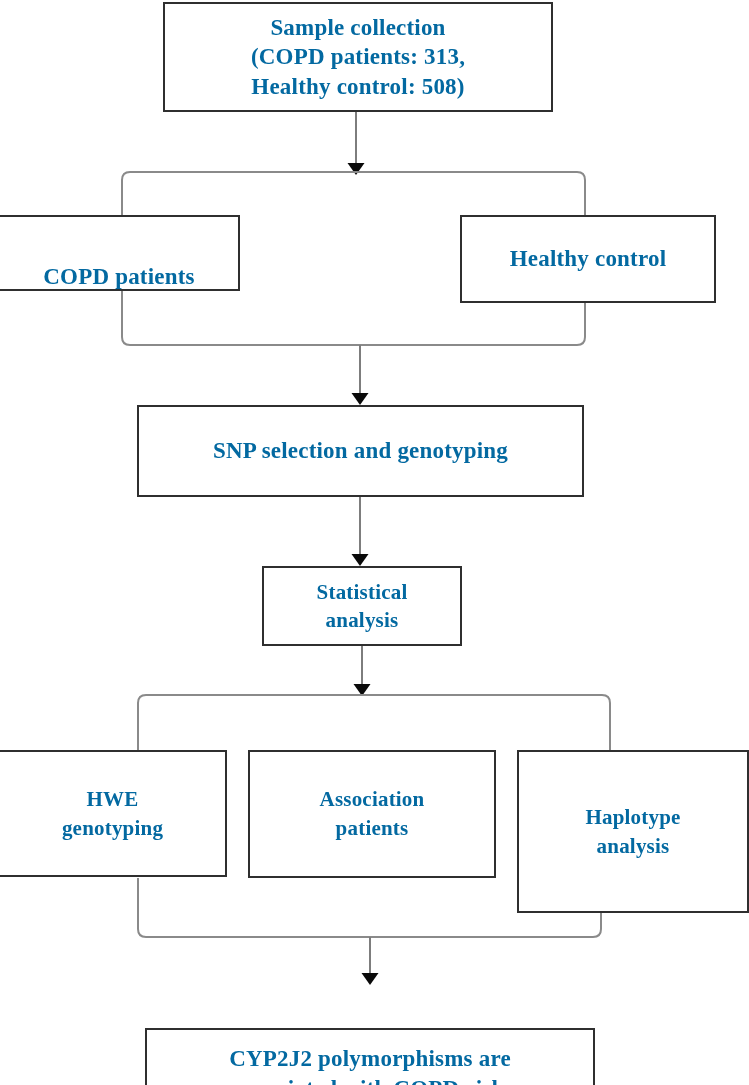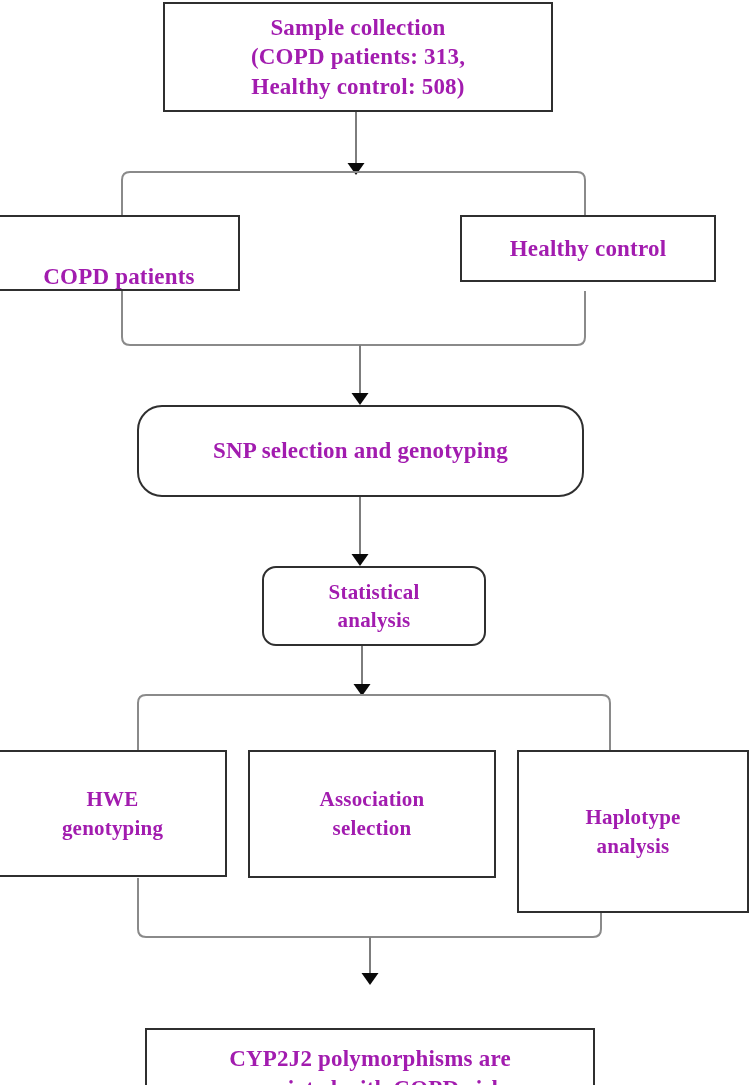--- a/index.html
+++ b/index.html
@@ -34,40 +34,40 @@
     background: #ffffff;
     border: 2px solid #2f2f2f;
     display: flex;
     align-items: center;
     justify-content: center;
     text-align: center;
     z-index: 3;
   }
   .node-label {
     font-weight: bold;
-    color: #a21caf;
+    color: #0369a1;
     line-height: 1.30;
     letter-spacing: 0.2px;
     white-space: pre-line;
     padding: 0 6px;
   }
   
   #node-sample       { left: 163px; top: 2px;   width: 390px; height: 110px; }
   #node-sample .node-label { font-size: 23px; line-height: 1.27; }
 
   #node-copd         { left: -2px;  top: 215px; width: 242px; height: 76px; }
   #node-copd .node-label { font-size: 23px; margin-top: 48px; }
 
-  #node-healthy      { left: 460px; top: 215px; width: 256px; height: 67px; }
+  #node-healthy      { left: 460px; top: 215px; width: 256px; height: 88px; }
   #node-healthy .node-label { font-size: 23px; }
 
-  #node-snp          { left: 137px; top: 405px; width: 447px; height: 92px; border-radius: 25px; }
+  #node-snp          { left: 137px; top: 405px; width: 447px; height: 92px; }
   #node-snp .node-label { font-size: 23px; }
 
-  #node-stat         { left: 262px; top: 566px; width: 224px; height: 80px; border-radius: 14px; }
+  #node-stat         { left: 262px; top: 566px; width: 200px; height: 80px; }
   #node-stat .node-label { font-size: 21px; line-height: 1.35; }
 
   #node-hwe          { left: -2px;  top: 750px; width: 229px; height: 127px; }
   #node-hwe .node-label { font-size: 21px; line-height: 1.38; }
 
   #node-assoc        { left: 248px; top: 750px; width: 248px; height: 128px; }
   #node-assoc .node-label { font-size: 21px; line-height: 1.38; }
 
   #node-haplo        { left: 517px; top: 750px; width: 232px; height: 163px; }
   #node-haplo .node-label { font-size: 21px; line-height: 1.38; }
@@ -161,21 +161,21 @@
 analysis</span>
   </div>
 
   <div class="node" id="node-hwe">
     <span class="node-label">HWE
 genotyping</span>
   </div>
 
   <div class="node" id="node-assoc">
     <span class="node-label">Association
-selection</span>
+patients</span>
   </div>
 
   <div class="node" id="node-haplo">
     <span class="node-label">Haplotype
 analysis</span>
   </div>
 
   <div class="node" id="node-result">
     <span class="node-label">CYP2J2 polymorphisms are
 associated with COPD risk</span>

